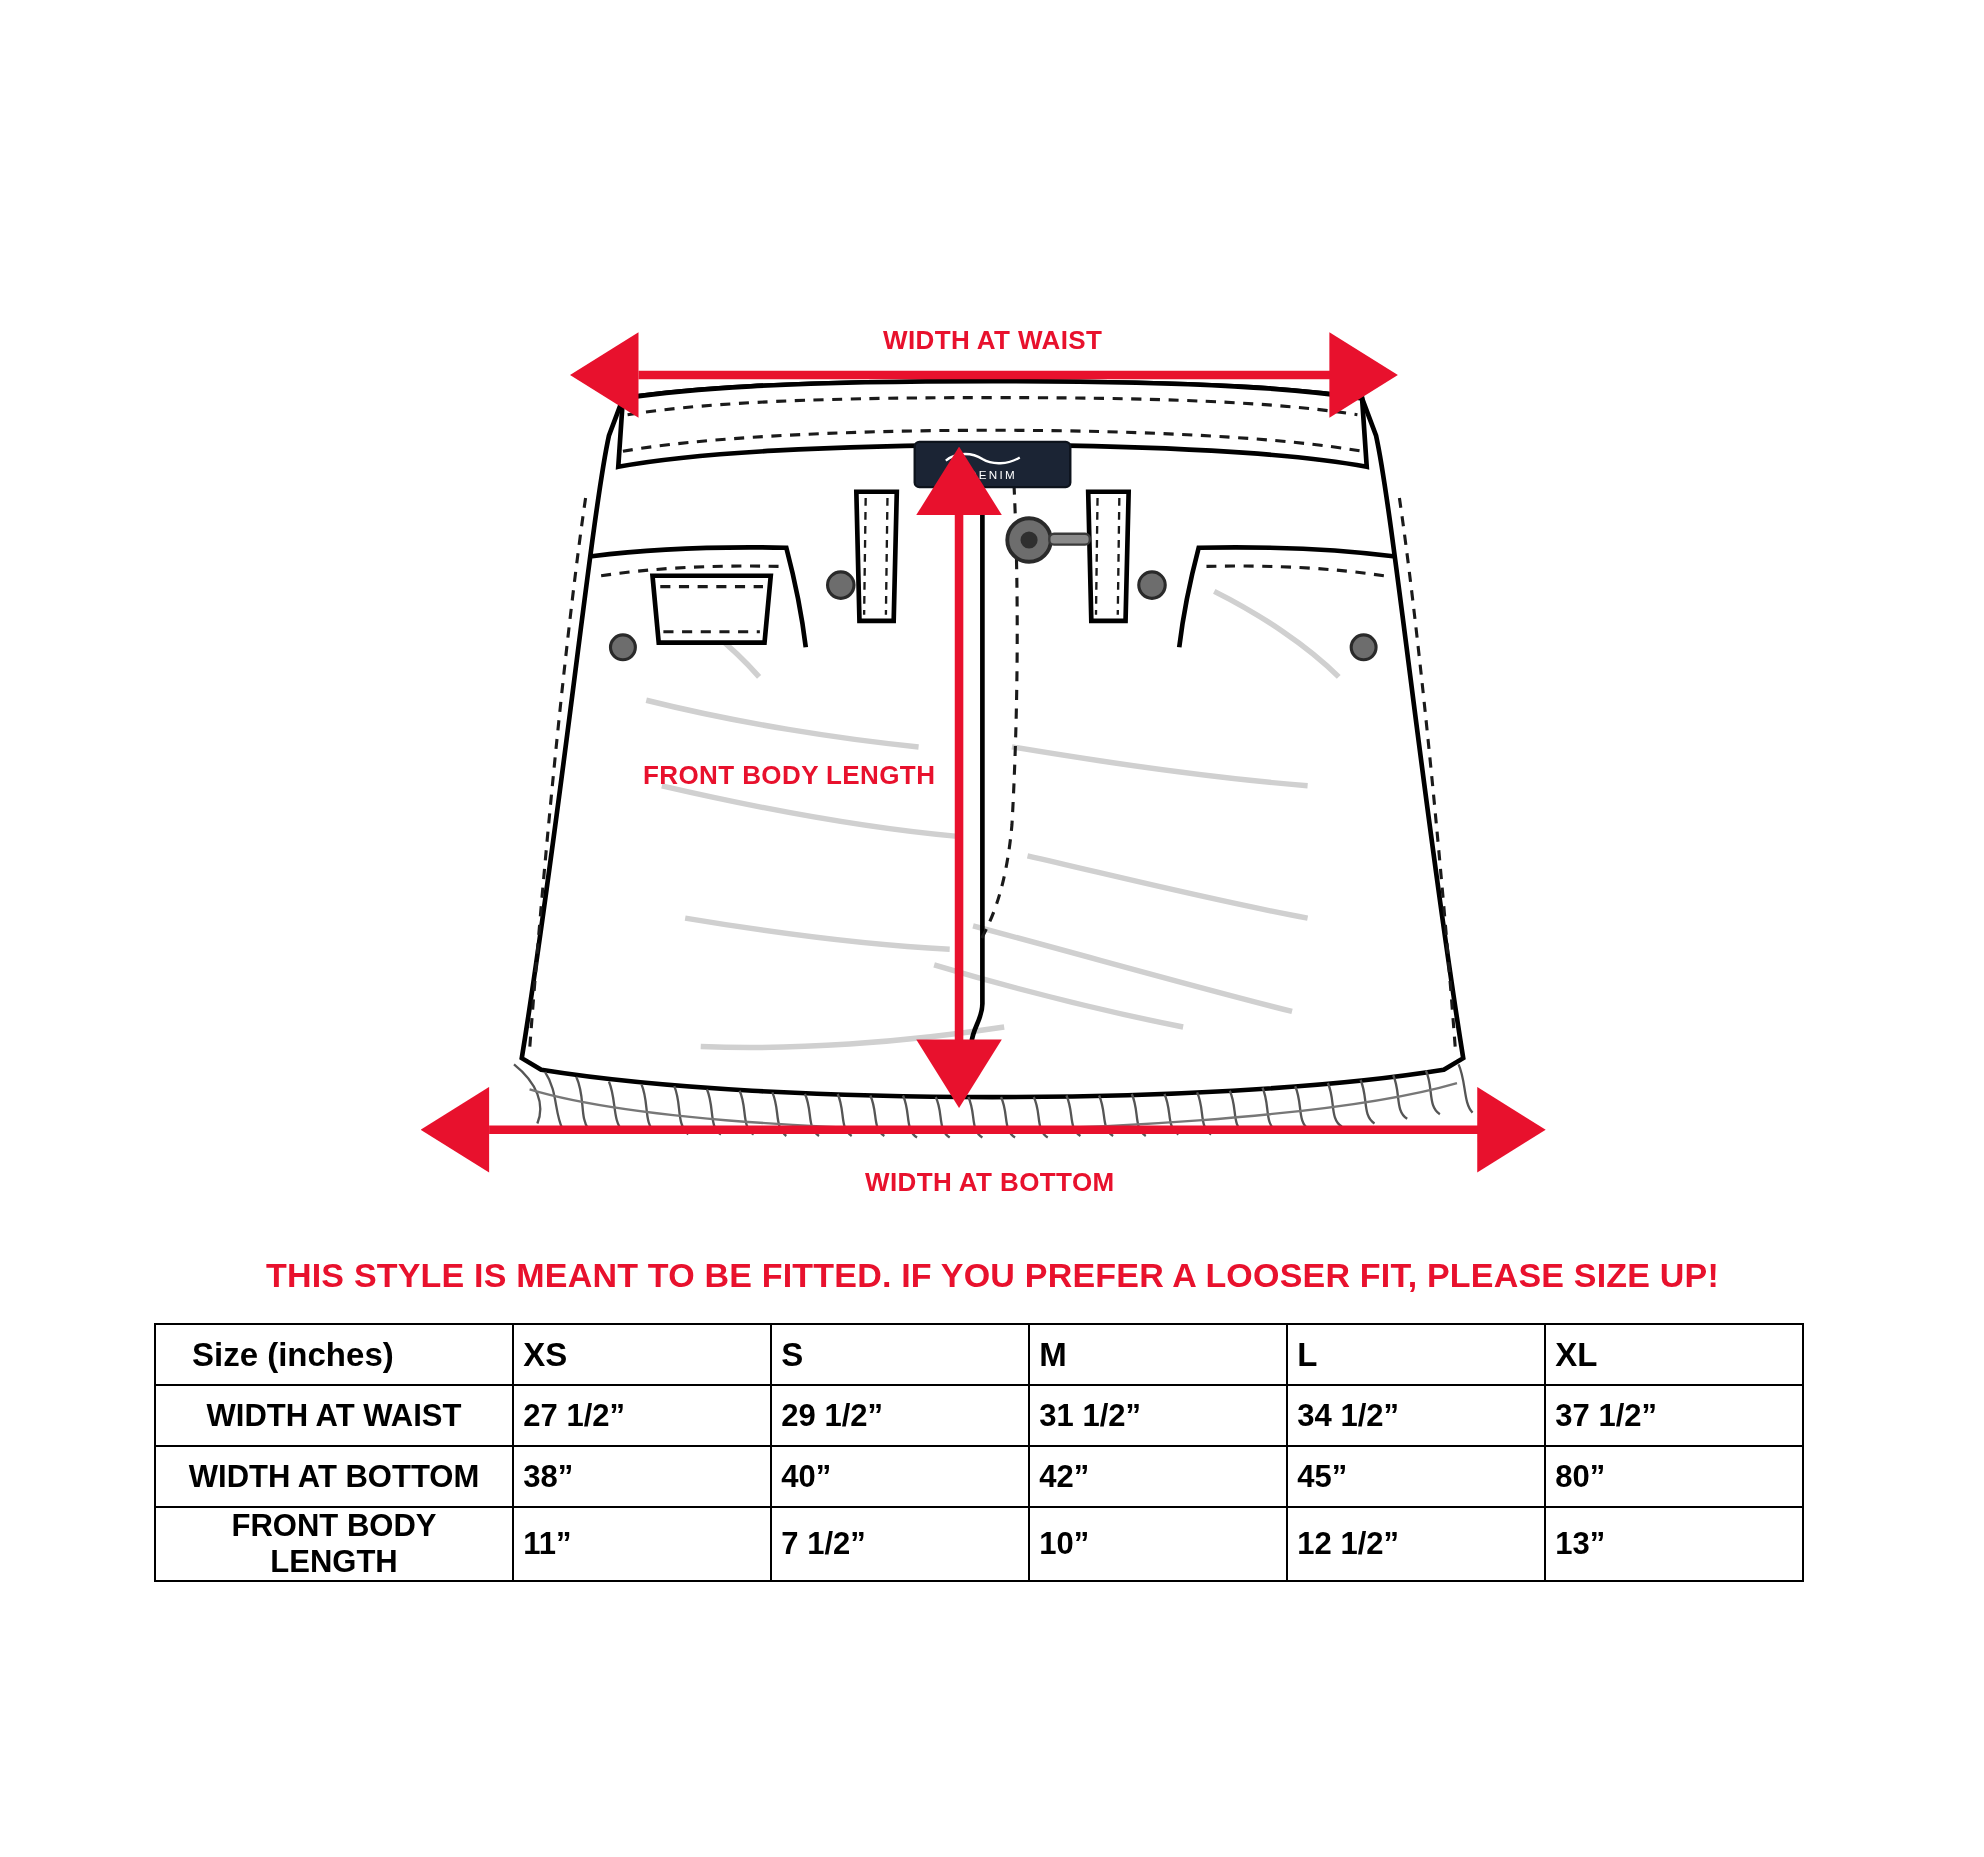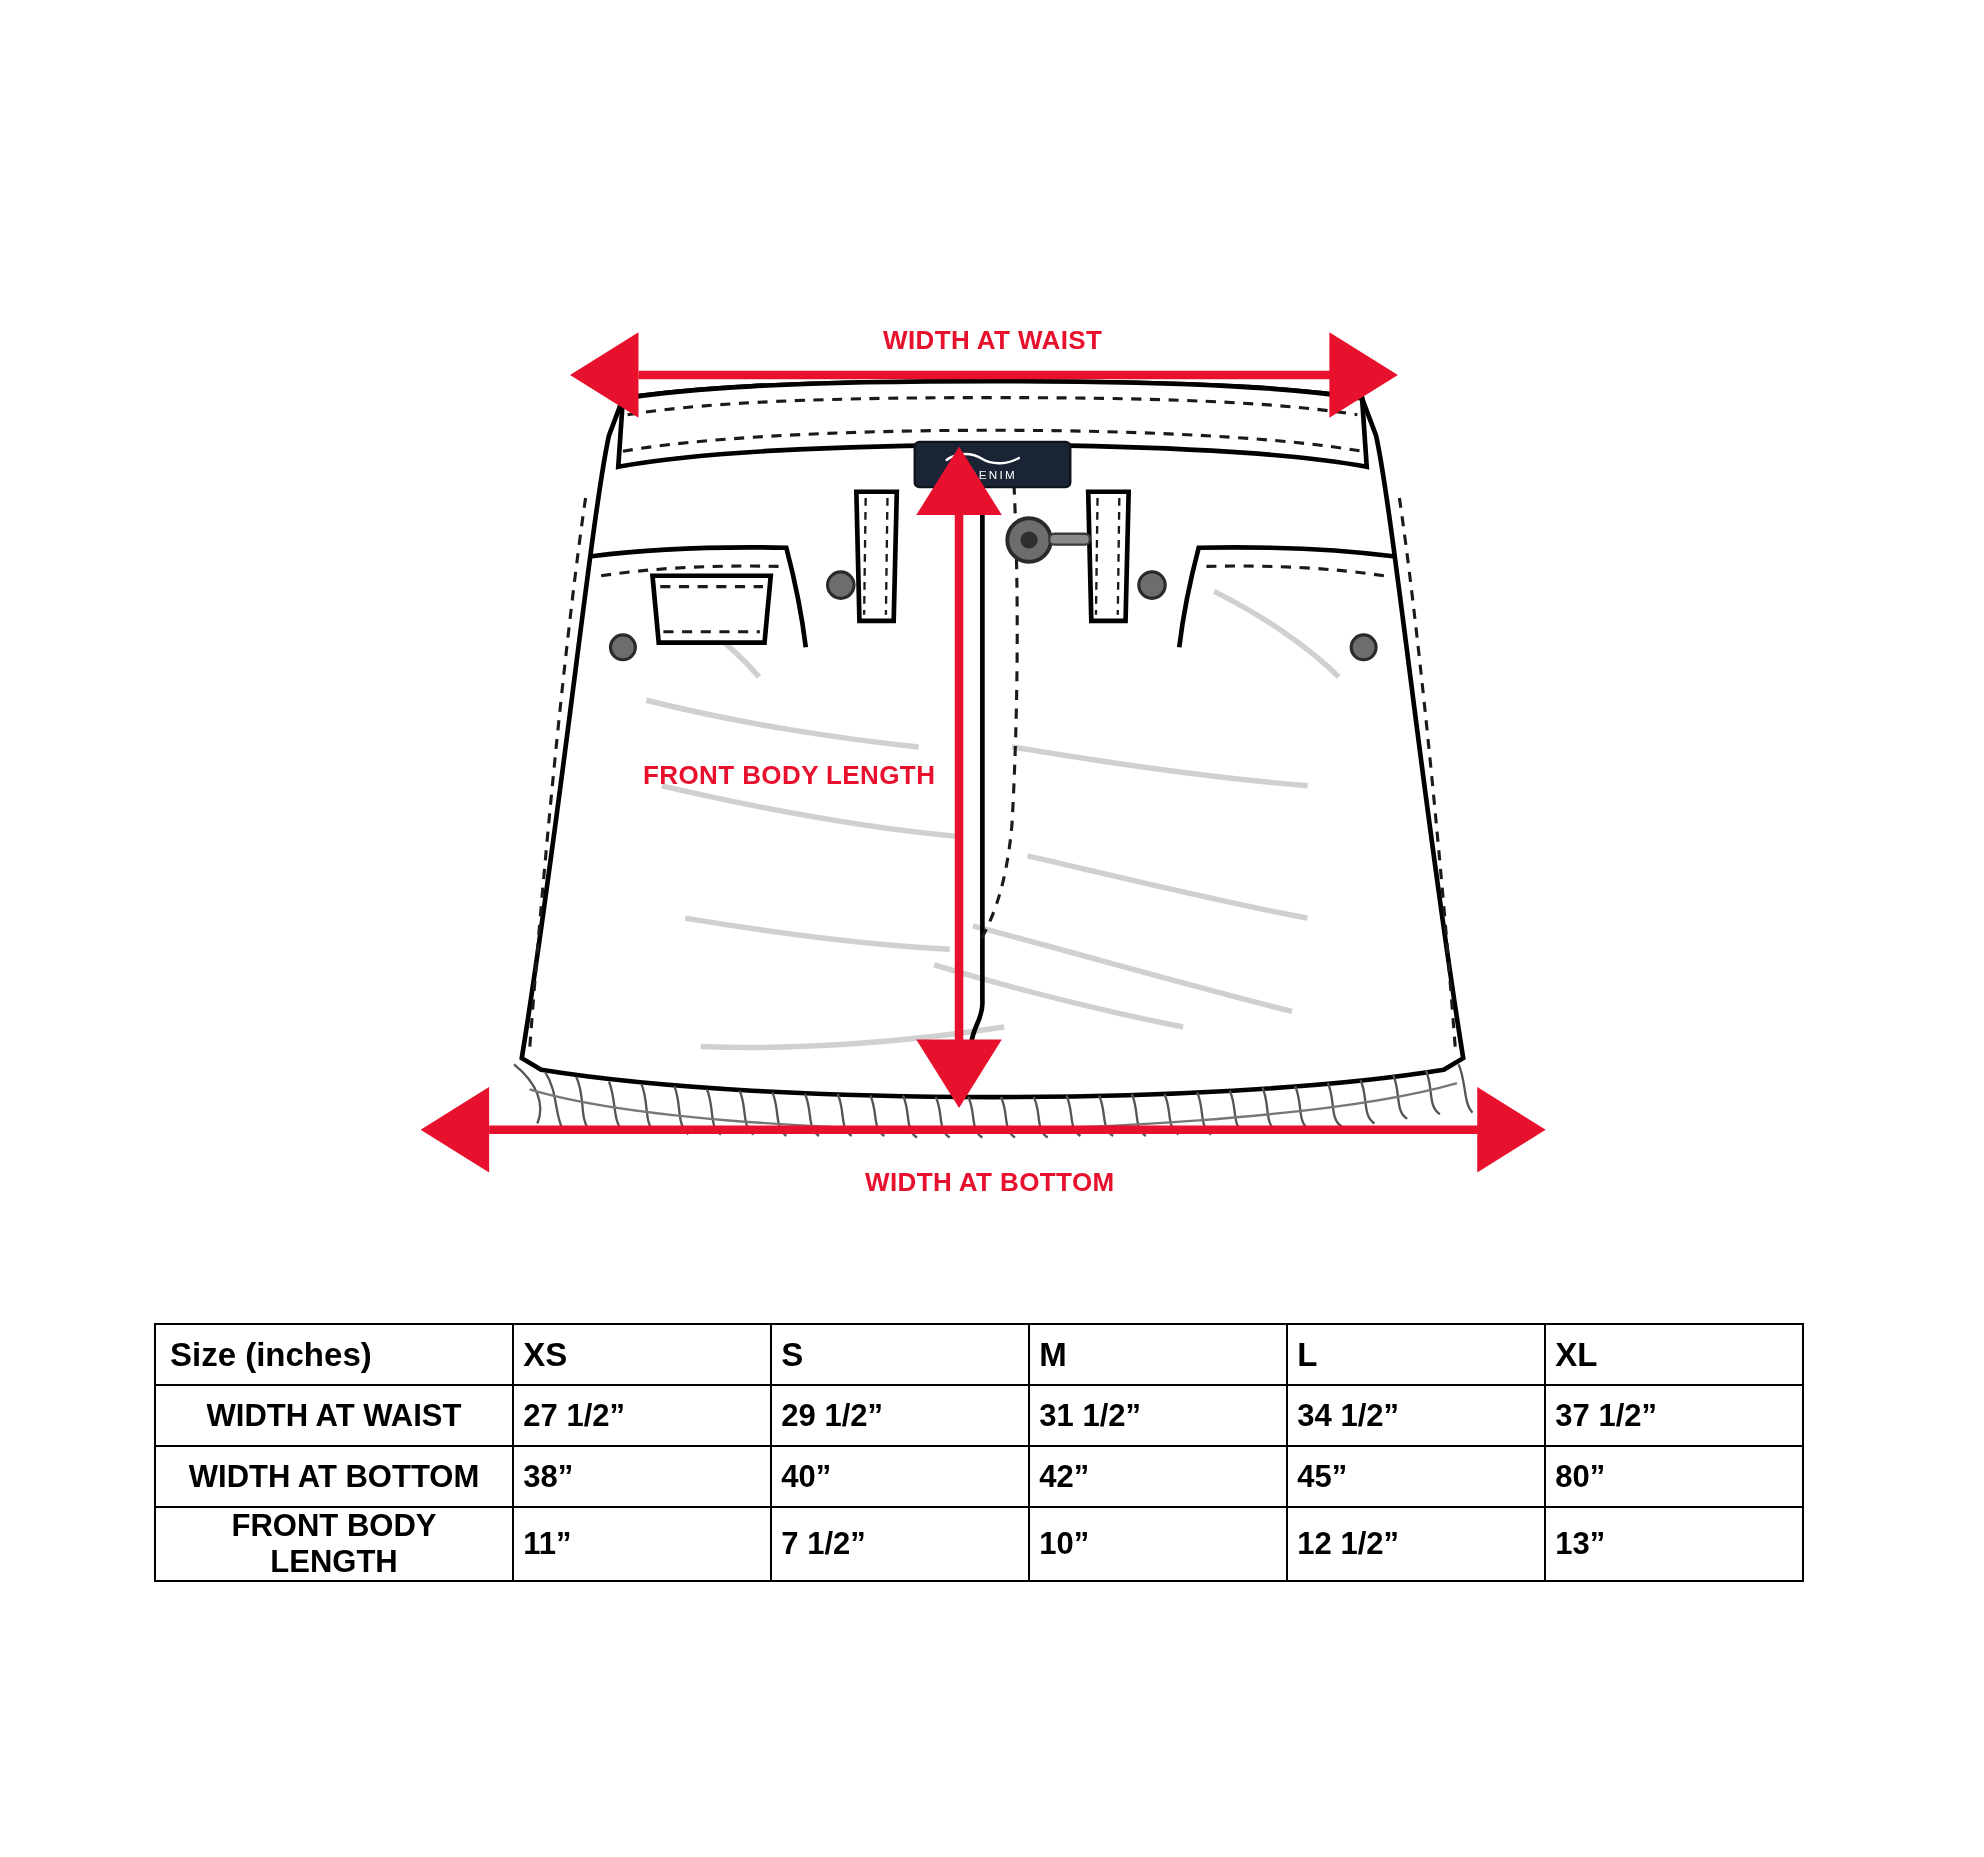--- a/index.html
+++ b/index.html
@@ -87,21 +87,21 @@
     height: 59px;
     font-size: 31px;
     font-weight: bold;
     padding: 0 9.3px;
   }
   table.size-table thead th {
     text-align: left;
     font-size: 33px;
   }
   table.size-table thead th.first-col {
-    padding-left: 14px;
+    padding-left: 36px;
   }
   td.row-header {
     text-align: center;
     font-size: 29px;
     font-weight: bold;
   }
   td.val {
     text-align: left;
     font-size: 33px;
     font-weight: bold;
@@ -248,20 +248,21 @@
       </g>
     </svg>
 
     <div class="dim-label" id="label-waist">WIDTH AT WAIST</div>
 
     <div class="dim-label" id="label-front-length">FRONT BODY LENGTH</div>
 
     <div class="dim-label" id="label-bottom">WIDTH AT BOTTOM</div>
   </div>
 
+  <div id="notice">THIS STYLE IS MEANT TO BE FITTED. IF YOU PREFER A LOOSER FIT, PLEASE SIZE UP!</div>
 
   <div id="size-table-wrap">
     <table class="size-table">
       <colgroup>
         <col class="c0">
           <col class="c1">
           <col class="c2">
           <col class="c3">
           <col class="c4">
           <col class="c5">

